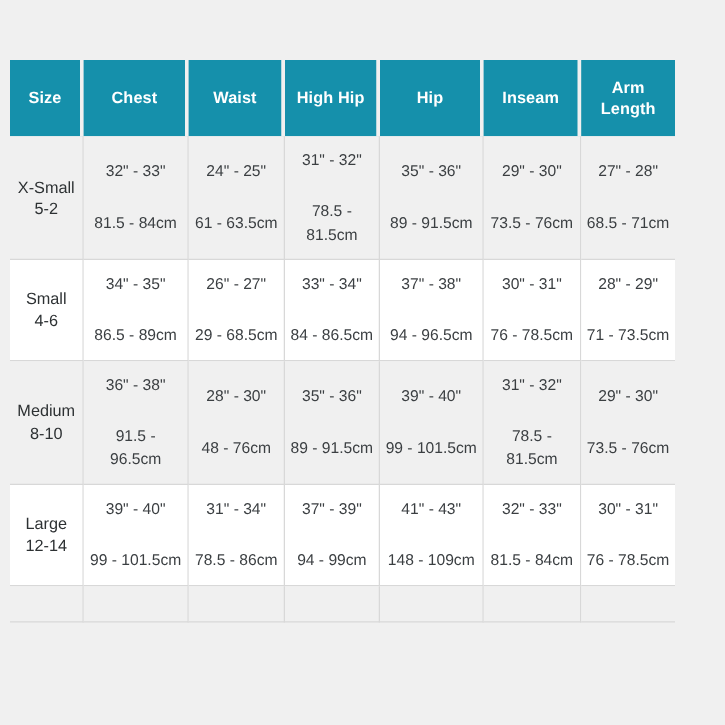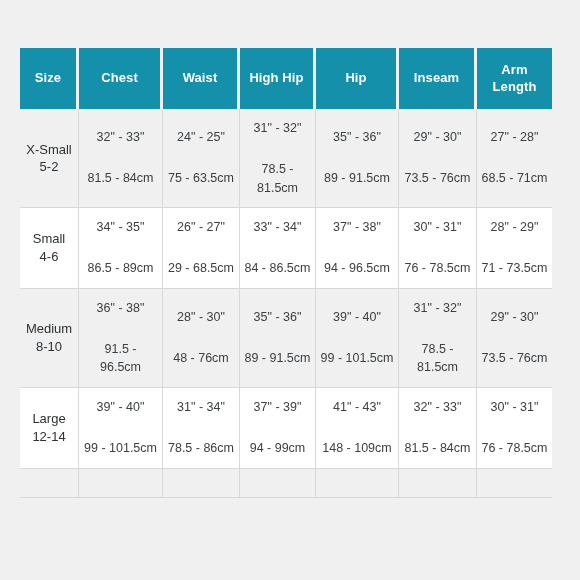--- a/index.html
+++ b/index.html
@@ -9,21 +9,21 @@
   body {
     width: 580px;
     height: 580px;
     background: #f0f0f0;
     font-family: "Liberation Sans", sans-serif;
     overflow: hidden;
   }
 
   #size-chart-wrapper {
     position: absolute;
-    left: 20px;
+    left: 8px;
     top: 48px;
     width: 532px;
   }
 
   table.size-chart {
     border-collapse: separate;
     border-spacing: 0;
     width: 532px;
     table-layout: fixed;
   }
@@ -131,21 +131,21 @@
           <td class="size-cell">
             <span class="size-name">X-Small</span>
             <span class="size-num">5-2</span>
           </td>
           <td>
             <span class="meas-in">32" - 33"</span>
             <span class="meas-cm">81.5 - 84cm</span>
           </td>
           <td>
             <span class="meas-in">24" - 25"</span>
-            <span class="meas-cm">75 - 63.5cm</span>
+            <span class="meas-cm">61 - 63.5cm</span>
           </td>
           <td>
             <span class="meas-in">31" - 32"</span>
             <span class="meas-cm">78.5 - 81.5cm</span>
           </td>
           <td>
             <span class="meas-in">35" - 36"</span>
             <span class="meas-cm">89 - 91.5cm</span>
           </td>
           <td>

